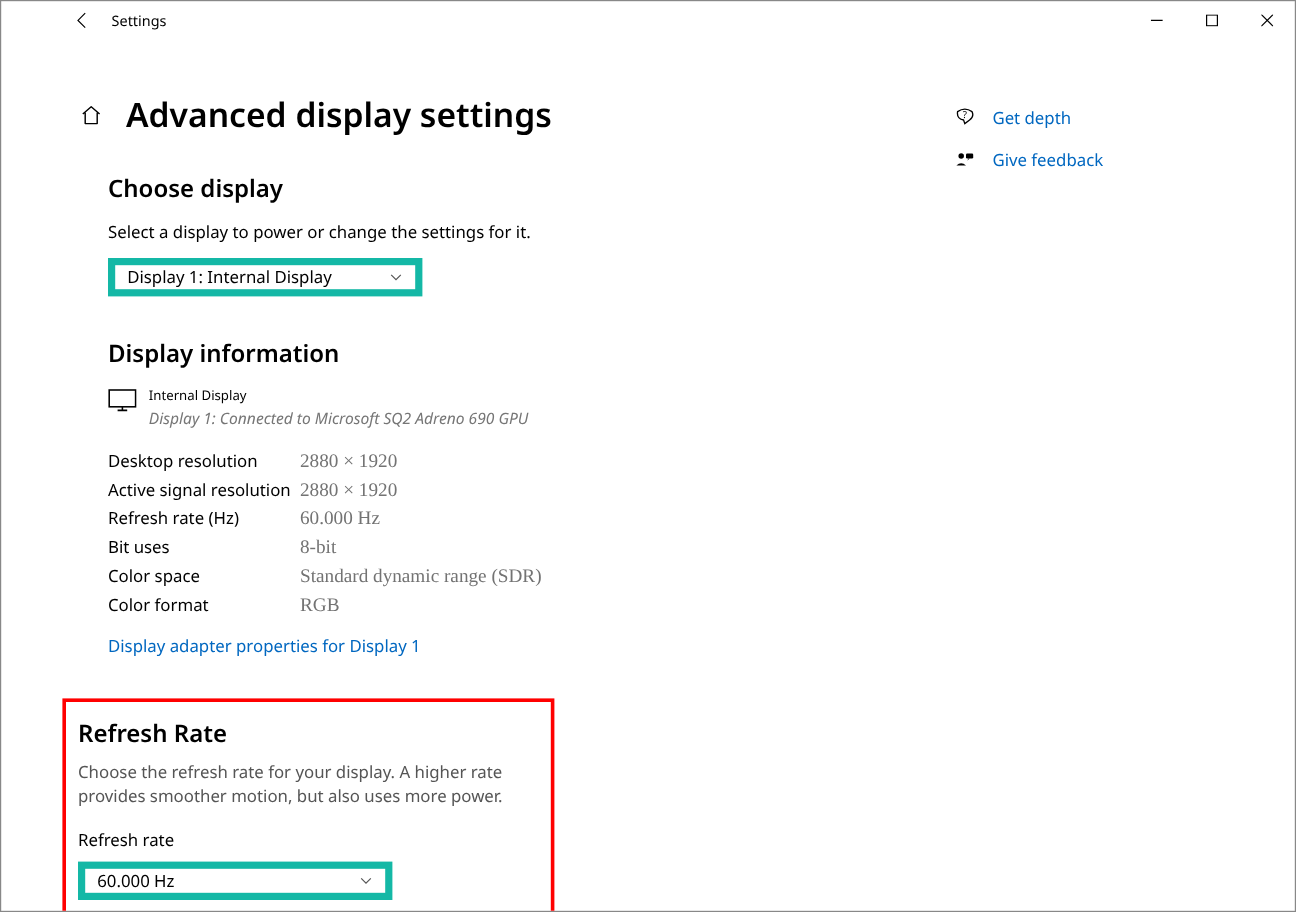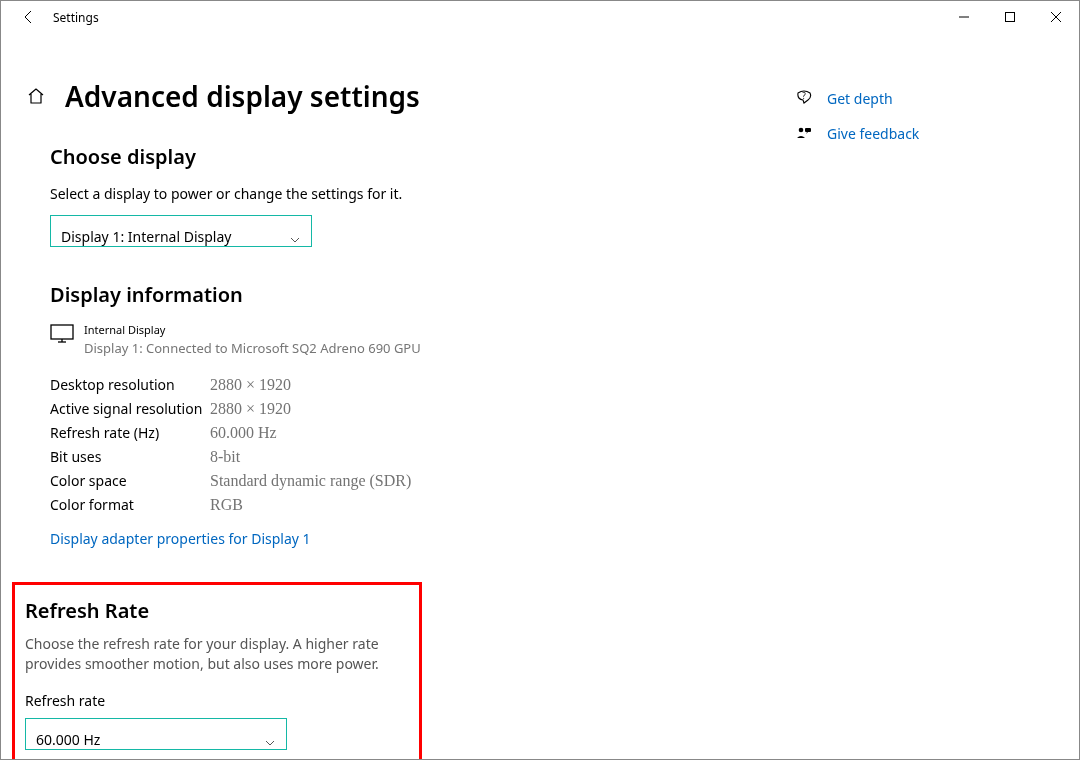--- a/index.html
+++ b/index.html
@@ -1,37 +1,37 @@
 <!DOCTYPE html>
 <html><head>
 <meta charset="utf-8">
 <style>
   * { box-sizing: border-box; }
   html, body { margin:0; padding:0; font-family: "Segoe UI", -apple-system, system-ui, sans-serif; font-size:14px; color:#000; background:#fff; height:100%; }
-  .window { width:1080px; height:760px; border:1px solid #888; position:relative; background:#fff; overflow:hidden; }
+  .window { width:1080px; height:760px; border:1px solid #888; position:relative; background:#fff; overflow:hidden;padding-left:40px; }
   .titlebar { height:32px; display:flex; align-items:center; padding-left:8px; }
   .back-btn { width:40px; height:32px; display:flex; align-items:center; justify-content:center; cursor:pointer; }
   .titlebar-title { font-size:12px; padding-left:4px; }
   .win-controls { position:absolute; right:0; top:0; display:flex; }
   .win-btn { width:46px; height:32px; display:flex; align-items:center; justify-content:center; cursor:pointer; }
   .content { display:flex; padding:10px 24px 0 24px; }
   .main { flex:1; max-width:780px; }
   .side { width:260px; padding-top:46px; }
   .page-header { display:flex; align-items:center; margin-bottom:28px;margin-top:34px; }
   .home-icon { width:22px; margin-right:18px; display:flex; align-items:center; justify-content:center; }
   h1 { font-size:28px; font-weight:600; margin:0; }
   h2 { font-size:20px; font-weight:600; margin:0 0 14px 0; }
   .subtext { font-size:14px; color:#000; margin-bottom:12px; }
-  .dropdown { width:262px; height:32px; border:1px solid #14b8a6; display:flex; align-items:flex-end; justify-content:space-between; padding:0 10px; background:#fff; cursor:pointer; }
+  .dropdown { width:262px; height:32px; border:6px solid #14b8a6; display:flex; align-items:center; justify-content:space-between; padding:0 10px; background:#fff; cursor:pointer; }
   .dropdown-text { font-size:14px; }
   .section { margin-bottom:34px;margin-left:25px; }
   .disp-block { display:flex; align-items:flex-start; margin-bottom:18px; }
   .disp-icon { width:34px; padding-top:2px; }
   .disp-name { font-size:11px; }
-  .disp-conn { font-size:13px; color:#767676; margin-top:2px; }
+  .disp-conn { font-size:13px; color:#767676; margin-top:2px;font-style:italic; }
   .kv-table { display:table; }
   .kv-row { display:table-row; height:24px; }
   .kv-label { display:table-cell; width:160px; font-size:14px; padding-bottom:2px; }
   .kv-val { display:table-cell; font-size:16px; color:#737373; padding-bottom:2px;font-family:Liberation Serif, serif; }
   .link { color:#0067C0; cursor:pointer; font-size:14px; }
   .link-row { margin-top:10px; }
   .side-link { display:flex; align-items:center; margin-bottom:16px; cursor:pointer; }
   .side-link .icon { width:32px; display:flex; align-items:center; }
   .side-link .txt { color:#0067C0; font-size:14px; }
   .desc { font-size:14px; color:#555; margin-bottom:18px; line-height:1.4; max-width:380px; }

